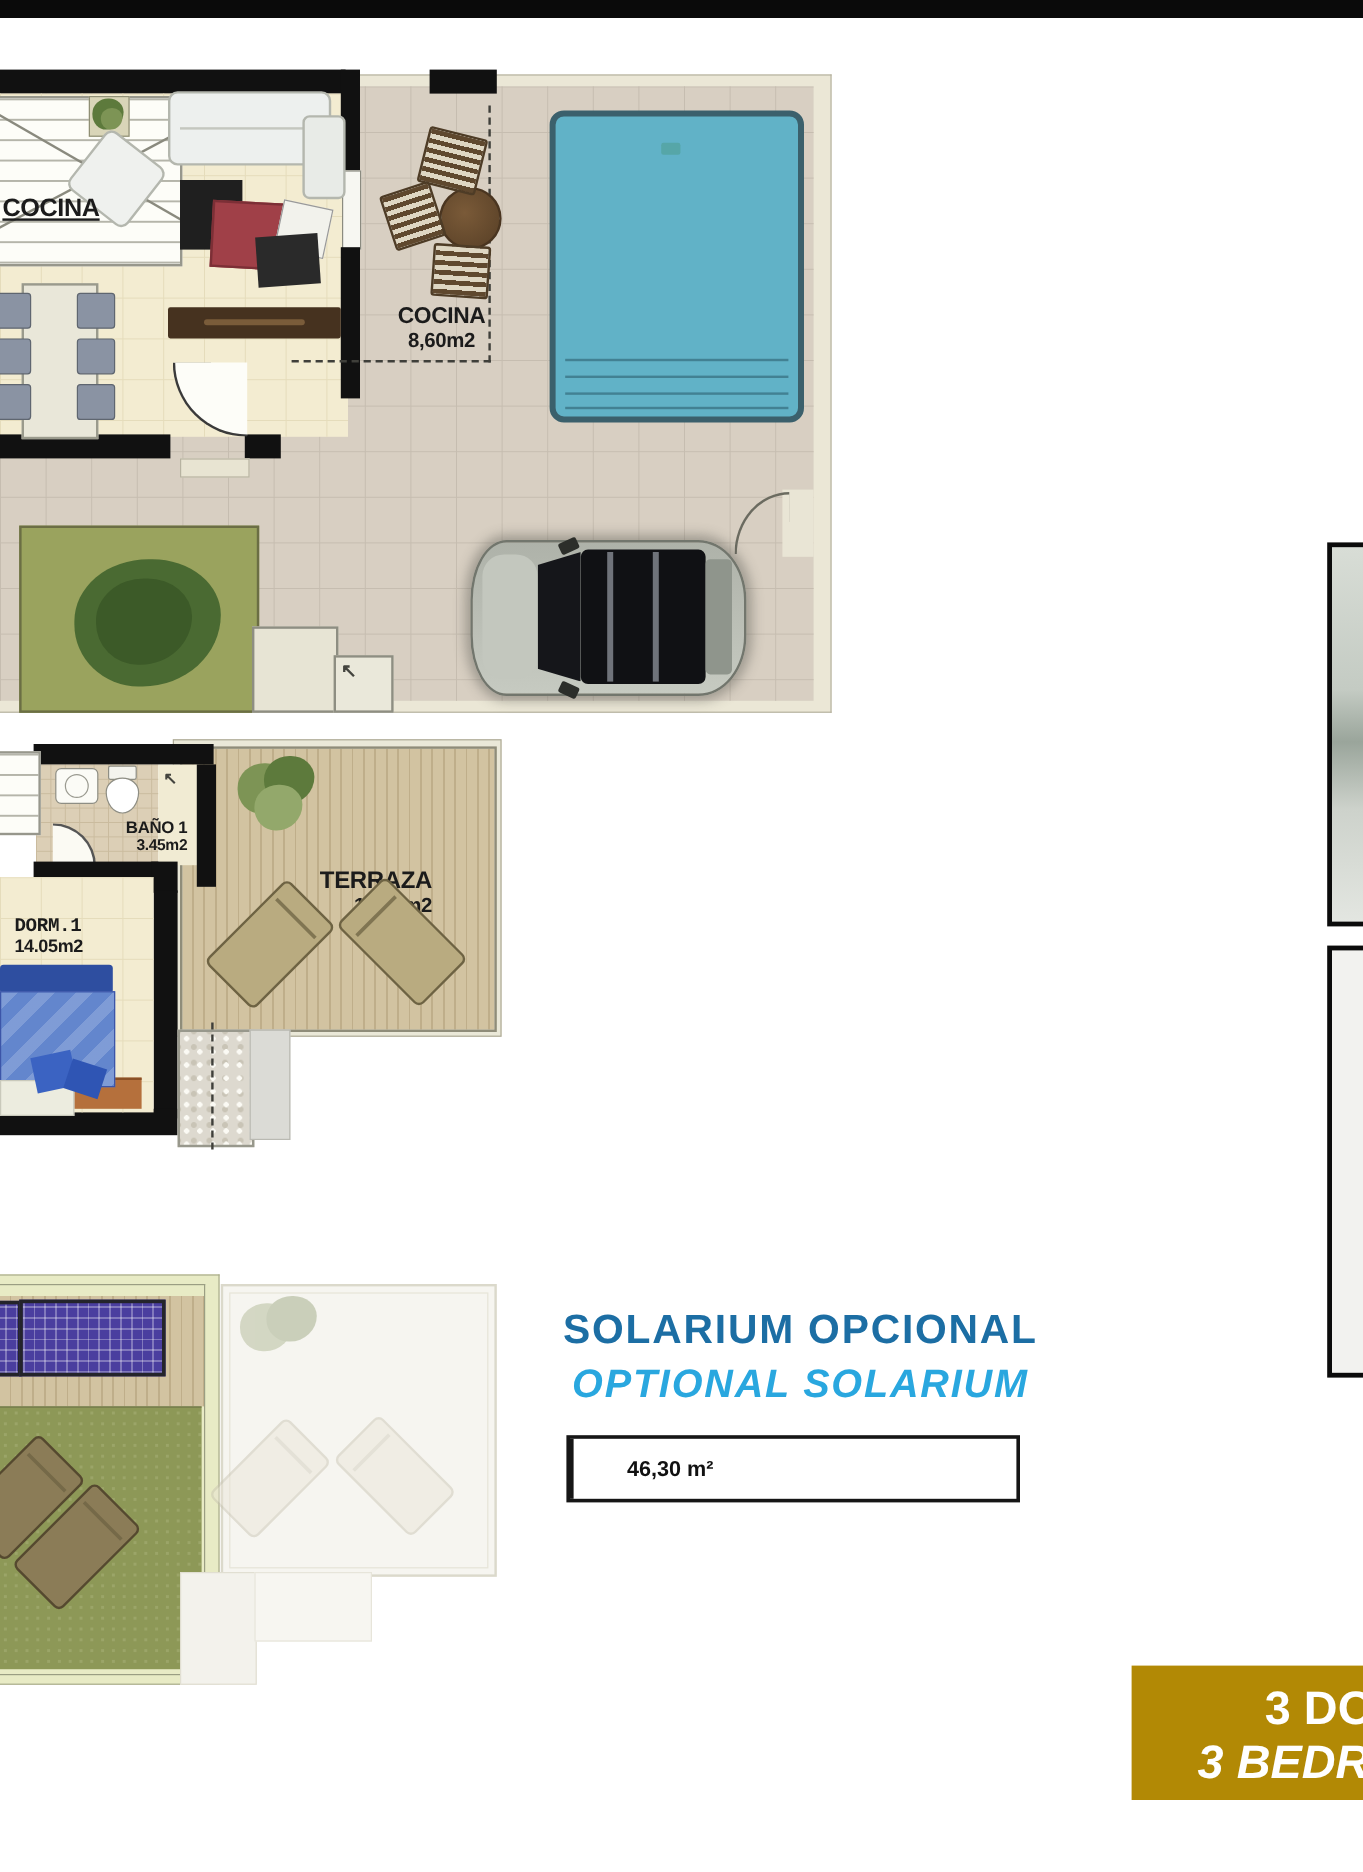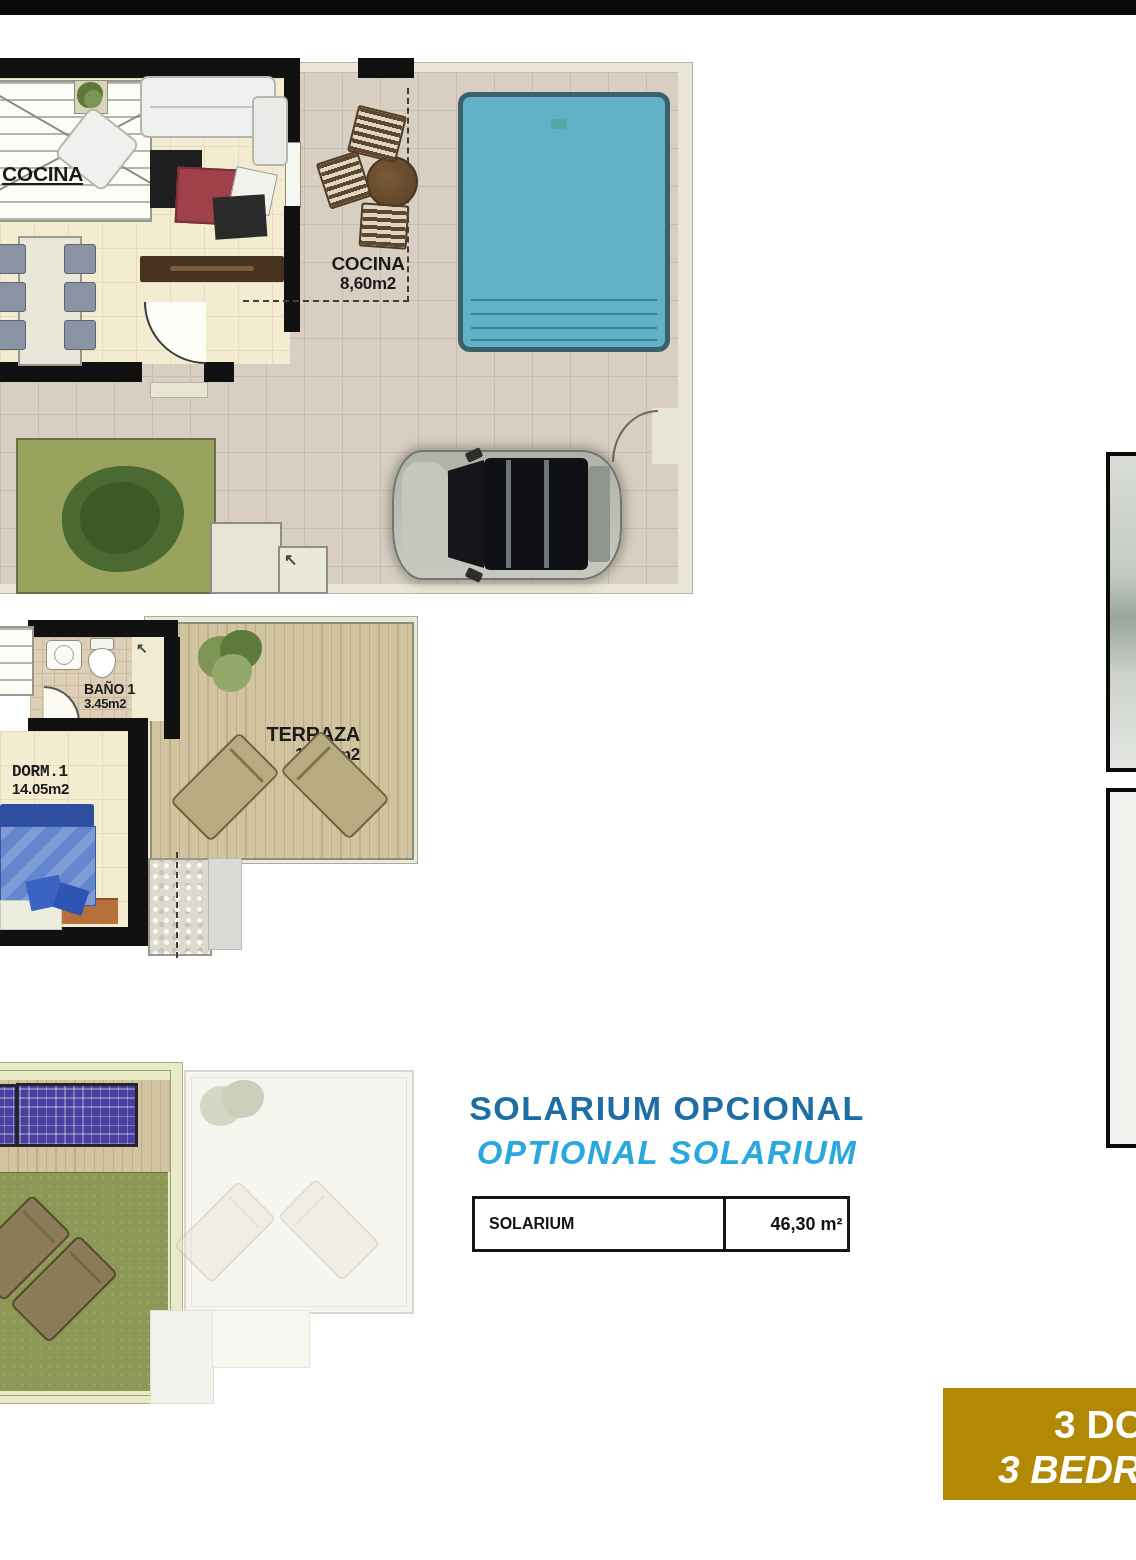--- a/index.html
+++ b/index.html
@@ -183,21 +183,21 @@
     <div class="abs" style="left:44px;top:76px;width:34px;height:34px;background:#fbfaf3;border-right:2px solid #555;border-top:2px solid #555;border-radius:0 100% 0 0;"></div>
 
     <div class="wall" style="left:28px;top:10px;width:150px;height:17px;"></div>
     <div class="wall" style="left:164px;top:27px;width:16px;height:102px;"></div>
     <div class="wall" style="left:28px;top:108px;width:104px;height:13px;"></div>
     <div class="wall" style="left:126px;top:108px;width:22px;height:26px;"></div>
     <div class="wall" style="left:128px;top:132px;width:20px;height:190px;"></div>
     <div class="wall" style="left:0;top:314px;width:148px;height:22px;"></div>
     <div class="stairs" style="left:-4px;top:16px;width:34px;height:66px;"></div>
 
-    <div class="plan-label" style="left:84px;top:72px;width:72px;text-align:left;">
+    <div class="plan-label" style="left:84px;top:72px;width:72px;text-align:right;">
       <div style="font-size:14px;">BAÑO 1</div>
       <div style="font-size:13px;">3.45m2</div>
     </div>
 
     <div class="abs room-floor" style="left:0;top:121px;width:128px;height:196px;"></div>
     <div class="plan-label" style="left:12px;top:154px;">
       <div style="font-size:16px;font-family:Liberation Mono, monospace;">DORM.1</div>
       <div style="font-size:15px;">14.05m2</div>
     </div>
     <div class="abs" style="left:0;top:288px;width:118px;height:24px;background:#b5703c;border-top:2px solid #8a5026;"></div>
@@ -244,21 +244,20 @@
         <div class="bar" style="background:#c6c1af;"></div>
       </div>
     <div class="abs" style="left:150px;top:260px;width:62px;height:92px;background:#f3f2ec;border:1px solid #e1dfd2;"></div>
     <div class="abs" style="left:212px;top:260px;width:96px;height:56px;background:#f7f6f1;border:1px solid #e7e5da;"></div>
   </div>
 
   <div class="abs" style="left:466px;top:1085px;width:402px;height:170px;">
     <div style="position:absolute;left:0;top:49px;width:402px;text-align:center;font-size:33px;font-weight:bold;font-style:italic;color:#29a7df;letter-spacing:1.5px;">OPTIONAL SOLARIUM</div>
     <div style="position:absolute;left:0;top:4px;width:402px;text-align:center;font-size:34px;font-weight:bold;color:#1c6ea4;letter-spacing:1.5px;">SOLARIUM OPCIONAL</div>
     <div style="position:absolute;left:6px;top:111px;width:372px;height:50px;border:3px solid #161616;background:#ffffff;display:flex;">
-      <div style="flex:1;display:flex;align-items:center;padding-left:14px;font-size:16px;font-weight:bold;color:#111;">SOLARIUM</div>
       <div style="width:3px;background:#161616;"></div>
       <div style="width:81px;display:flex;align-items:center;justify-content:center;font-size:18px;font-weight:bold;color:#111;margin-left:40px;">46,30 m²</div>
     </div>
   </div>
 
   <div class="abs" style="left:1106px;top:452px;width:44px;height:312px;border:4px solid #0b0b0b;
        background:linear-gradient(180deg,#d8ddd6 0%,#c4cbc3 38%,#9aa59b 52%,#cdd2cb 70%,#e3e6e1 100%);"></div>
   <div class="abs" style="left:1106px;top:788px;width:44px;height:352px;border:4px solid #0b0b0b;background:#f2f2ef;"></div>
 
   <div class="abs" style="left:943px;top:1388px;width:200px;height:112px;background:#b28905;"></div>

